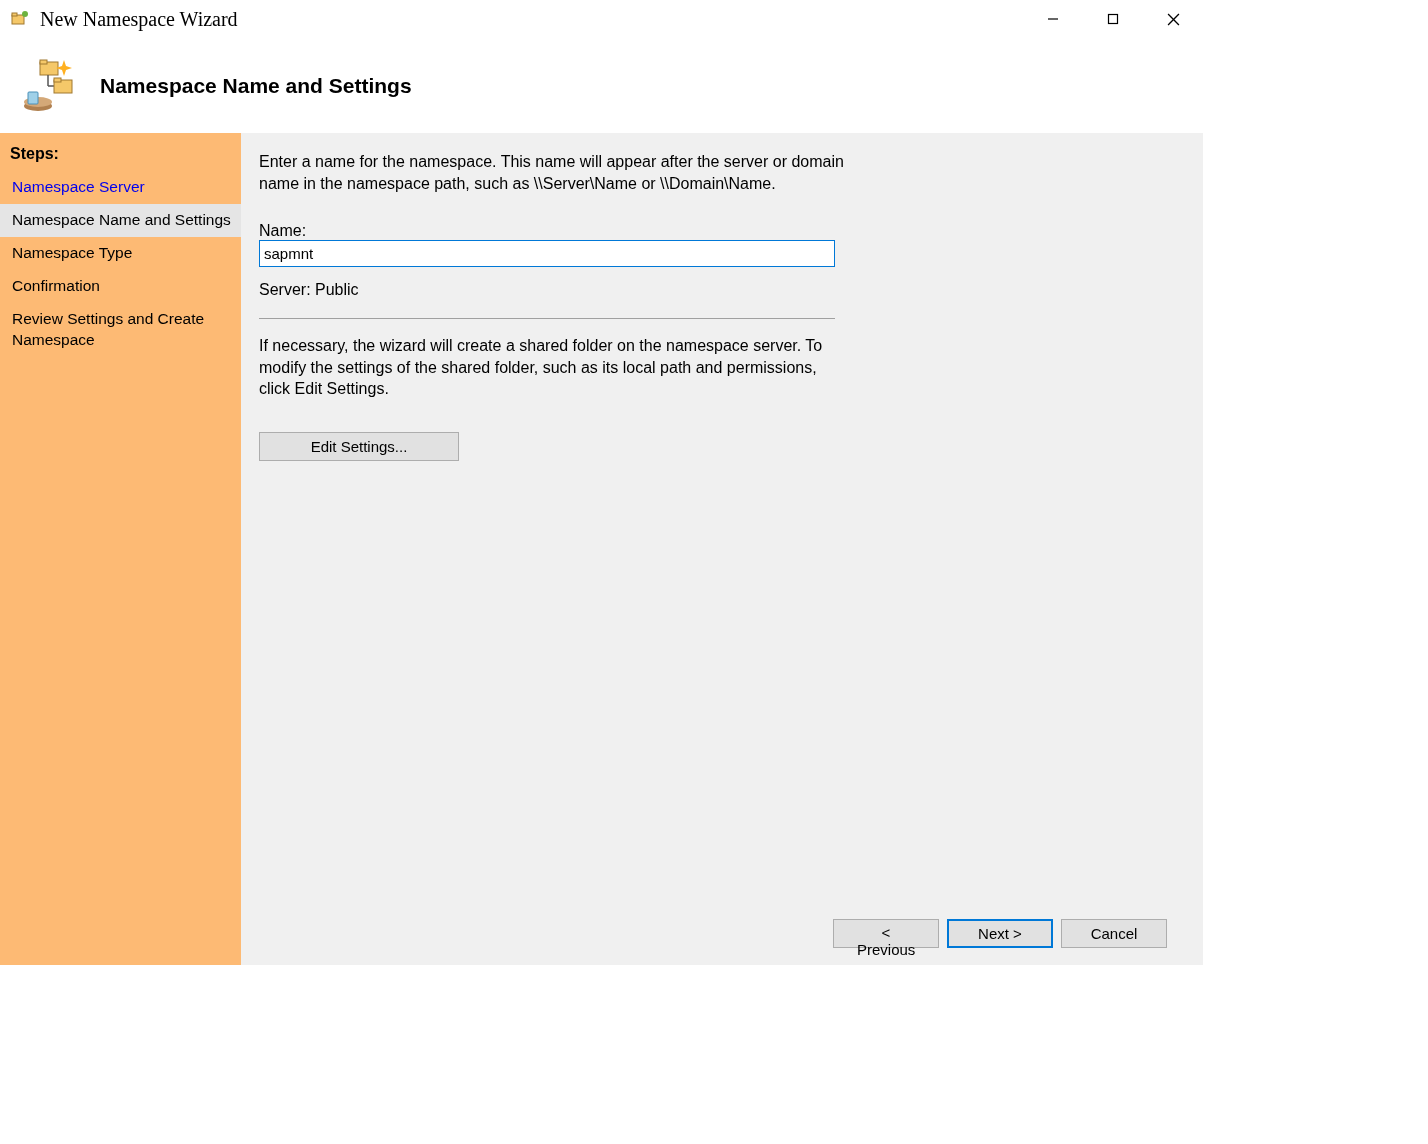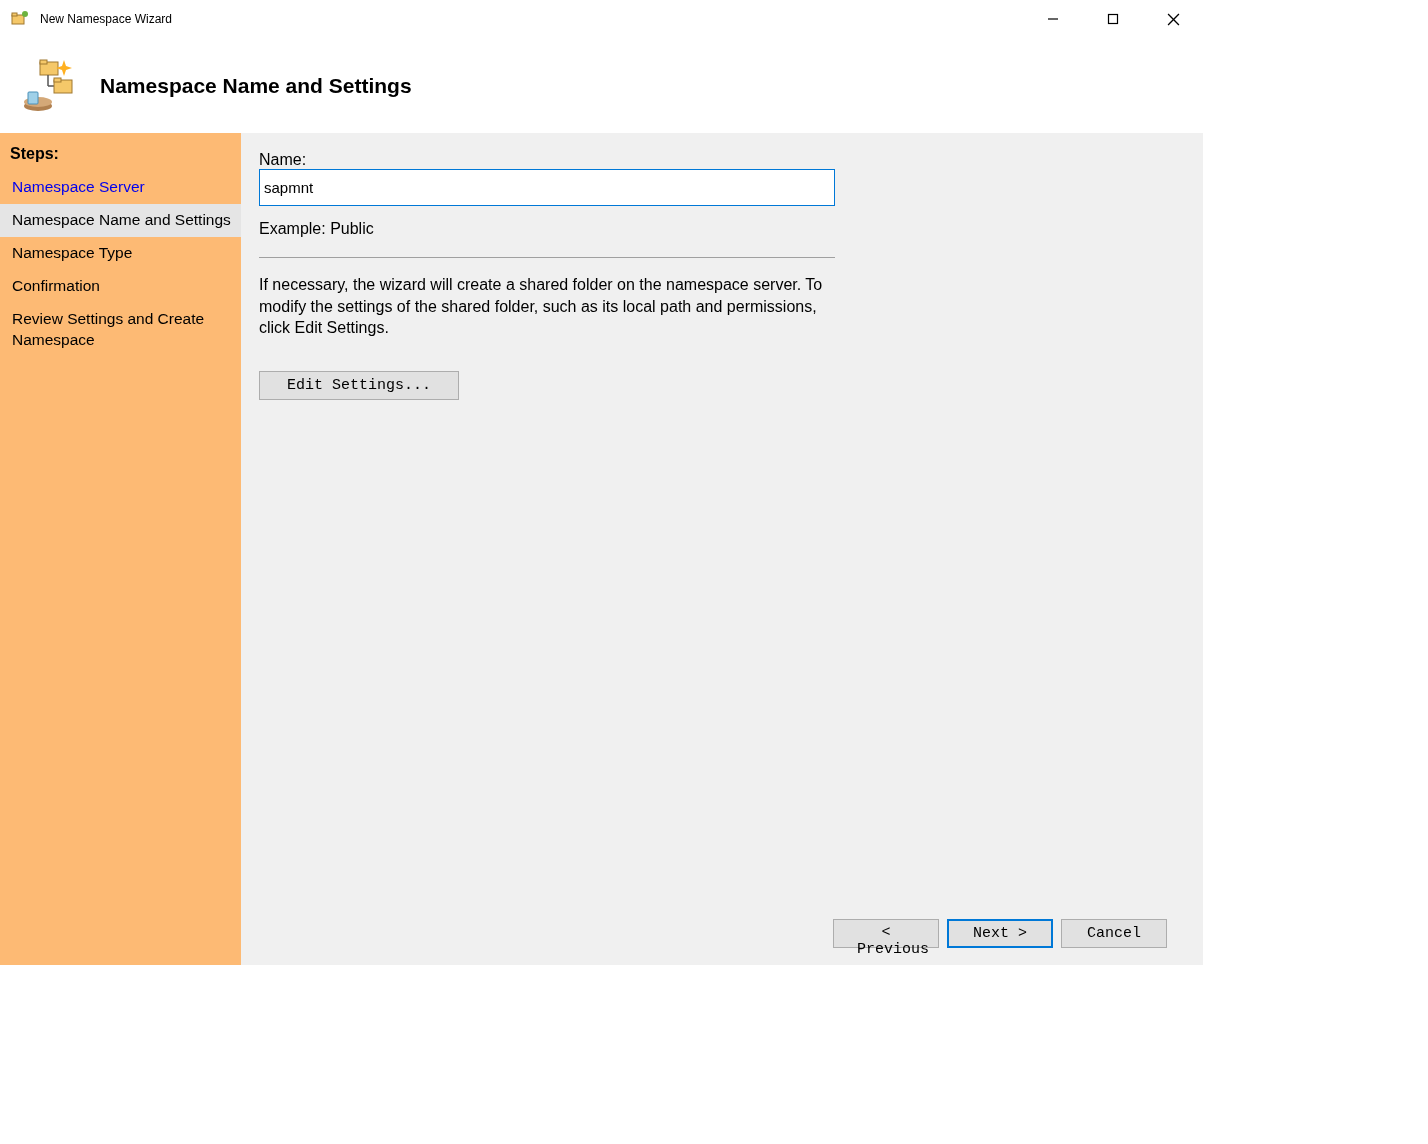--- a/index.html
+++ b/index.html
@@ -1,41 +1,41 @@
 <!DOCTYPE html>
 <html><head>
 <meta charset="utf-8">
 <style>
 * { box-sizing: border-box; margin: 0; padding: 0; }
 body { font-family: "Segoe UI", Tahoma, sans-serif; font-size: 15px; color: #000; background: #fff; width: 1203px; }
 .window { width: 1203px; height: 965px; background: #fff; display: flex; flex-direction: column; }
 .titlebar { height: 38px; display: flex; align-items: center; padding: 0 0 0 10px; }
 .titlebar-icon { width: 20px; height: 20px; margin-right: 10px; }
-.titlebar-title { font-size: 12px; flex: 1; }
+.titlebar-title { font-size: 20px; flex: 1; font-family: Liberation Serif, serif; }
 .titlebar-controls { display: flex; }
 .titlebar-btn { width: 60px; height: 38px; display: flex; align-items: center; justify-content: center; font-size: 16px; font-family: "Segoe MDL2 Assets", sans-serif; }
 .header { height: 95px; display: flex; align-items: center; padding: 0 20px; }
 .header-icon { width: 60px; height: 60px; margin-right: 20px; position: relative; }
 .header-title { font-size: 21px; font-weight: bold; }
 .body { flex: 1; display: flex; border-top: 0; }
 .sidebar { width: 241px; background: #fdba74; padding: 8px 0 0 0; }
 .sidebar-heading { font-weight: bold; padding: 4px 12px 8px 10px; font-size: 16px; }
 .steps { display: flex; flex-direction: column; }
 .step { padding: 6px 10px 6px 12px; font-size: 15.5px; cursor: pointer; line-height: 1.35; }
 .step.completed { color: #0000EE; }
 .step.active { background: #e5e5e5; }
 .main { flex: 1; background: #f0f0f0; padding: 18px 18px 0 18px; display: flex; flex-direction: column; }
 .content { flex: 1; }
 .instruct { font-size: 16px; line-height: 1.35; margin-bottom: 28px; max-width: 600px; }
 .field-label { font-size: 16px; }
-.text-input { width: 576px; height: 37px; border: 1px solid #0078d7; font-size: 15px; padding: 0 4px; font-family: inherit; background: #fff; }
+.text-input { width: 576px; height: 27px; border: 1px solid #0078d7; font-size: 15px; padding: 0 4px; font-family: inherit; background: #fff; }
 .example { font-size: 16px; margin-top: 14px; }
 .hr { width: 576px; border: none; border-top: 1px solid #a0a0a0; margin: 19px 0 16px 0; }
 .instruct2 { font-size: 16px; line-height: 1.35; max-width: 576px; margin-bottom: 32px; }
-.btn { background: #e1e1e1; border: 1px solid #adadad; font-size: 15px; font-family: Liberation Mono, monospace; padding: 4px 23px; cursor: pointer; }
+.btn { background: #e1e1e1; border: 1px solid #adadad; font-size: 15px; font-family: Liberation Sans, sans-serif; padding: 4px 23px; cursor: pointer; }
 .btn-edit { width: 200px; height: 29px; }
 .footer { height: 64px; display: flex; align-items: center; justify-content: flex-end; padding-right: 18px; gap: 8px; }
 .btn-nav { width: 106px; height: 29px; }
 .btn-next { border: 2px solid #0078d7; }
 </style>
 </head>
 <body>
 
 <div class="window">
   <div class="titlebar">
@@ -92,23 +92,24 @@
         <div class="step completed">Namespace Server</div>
         <div class="step active">Namespace Name and Settings</div>
         <div class="step">Namespace Type</div>
         <div class="step">Confirmation</div>
         <div class="step">Review Settings and Create Namespace</div>
       </div>
     </div>
 
     <div class="main">
       <div class="content">
+        <div class="instruct">Enter a name for the namespace. This name will appear after the server or domain name in the namespace path, such as \\Server\Name or \\Domain\Name.</div>
         <div class="field-label">Name:</div>
         <input class="text-input" type="text" value="sapmnt" style="">
-        <div class="example">Example: Public</div>
+        <div class="example">Server: Public</div>
         <hr class="hr">
         <div class="instruct2">If necessary, the wizard will create a shared folder on the namespace server. To modify the settings of the shared folder, such as its local path and permissions, click Edit Settings.</div>
         <button class="btn btn-edit">Edit Settings...</button>
       </div>
       <div class="footer">
         <button class="btn btn-nav">&lt; Previous</button>
         <button class="btn btn-nav btn-next">Next &gt;</button>
         <button class="btn btn-nav">Cancel</button>
       </div>
     </div>

